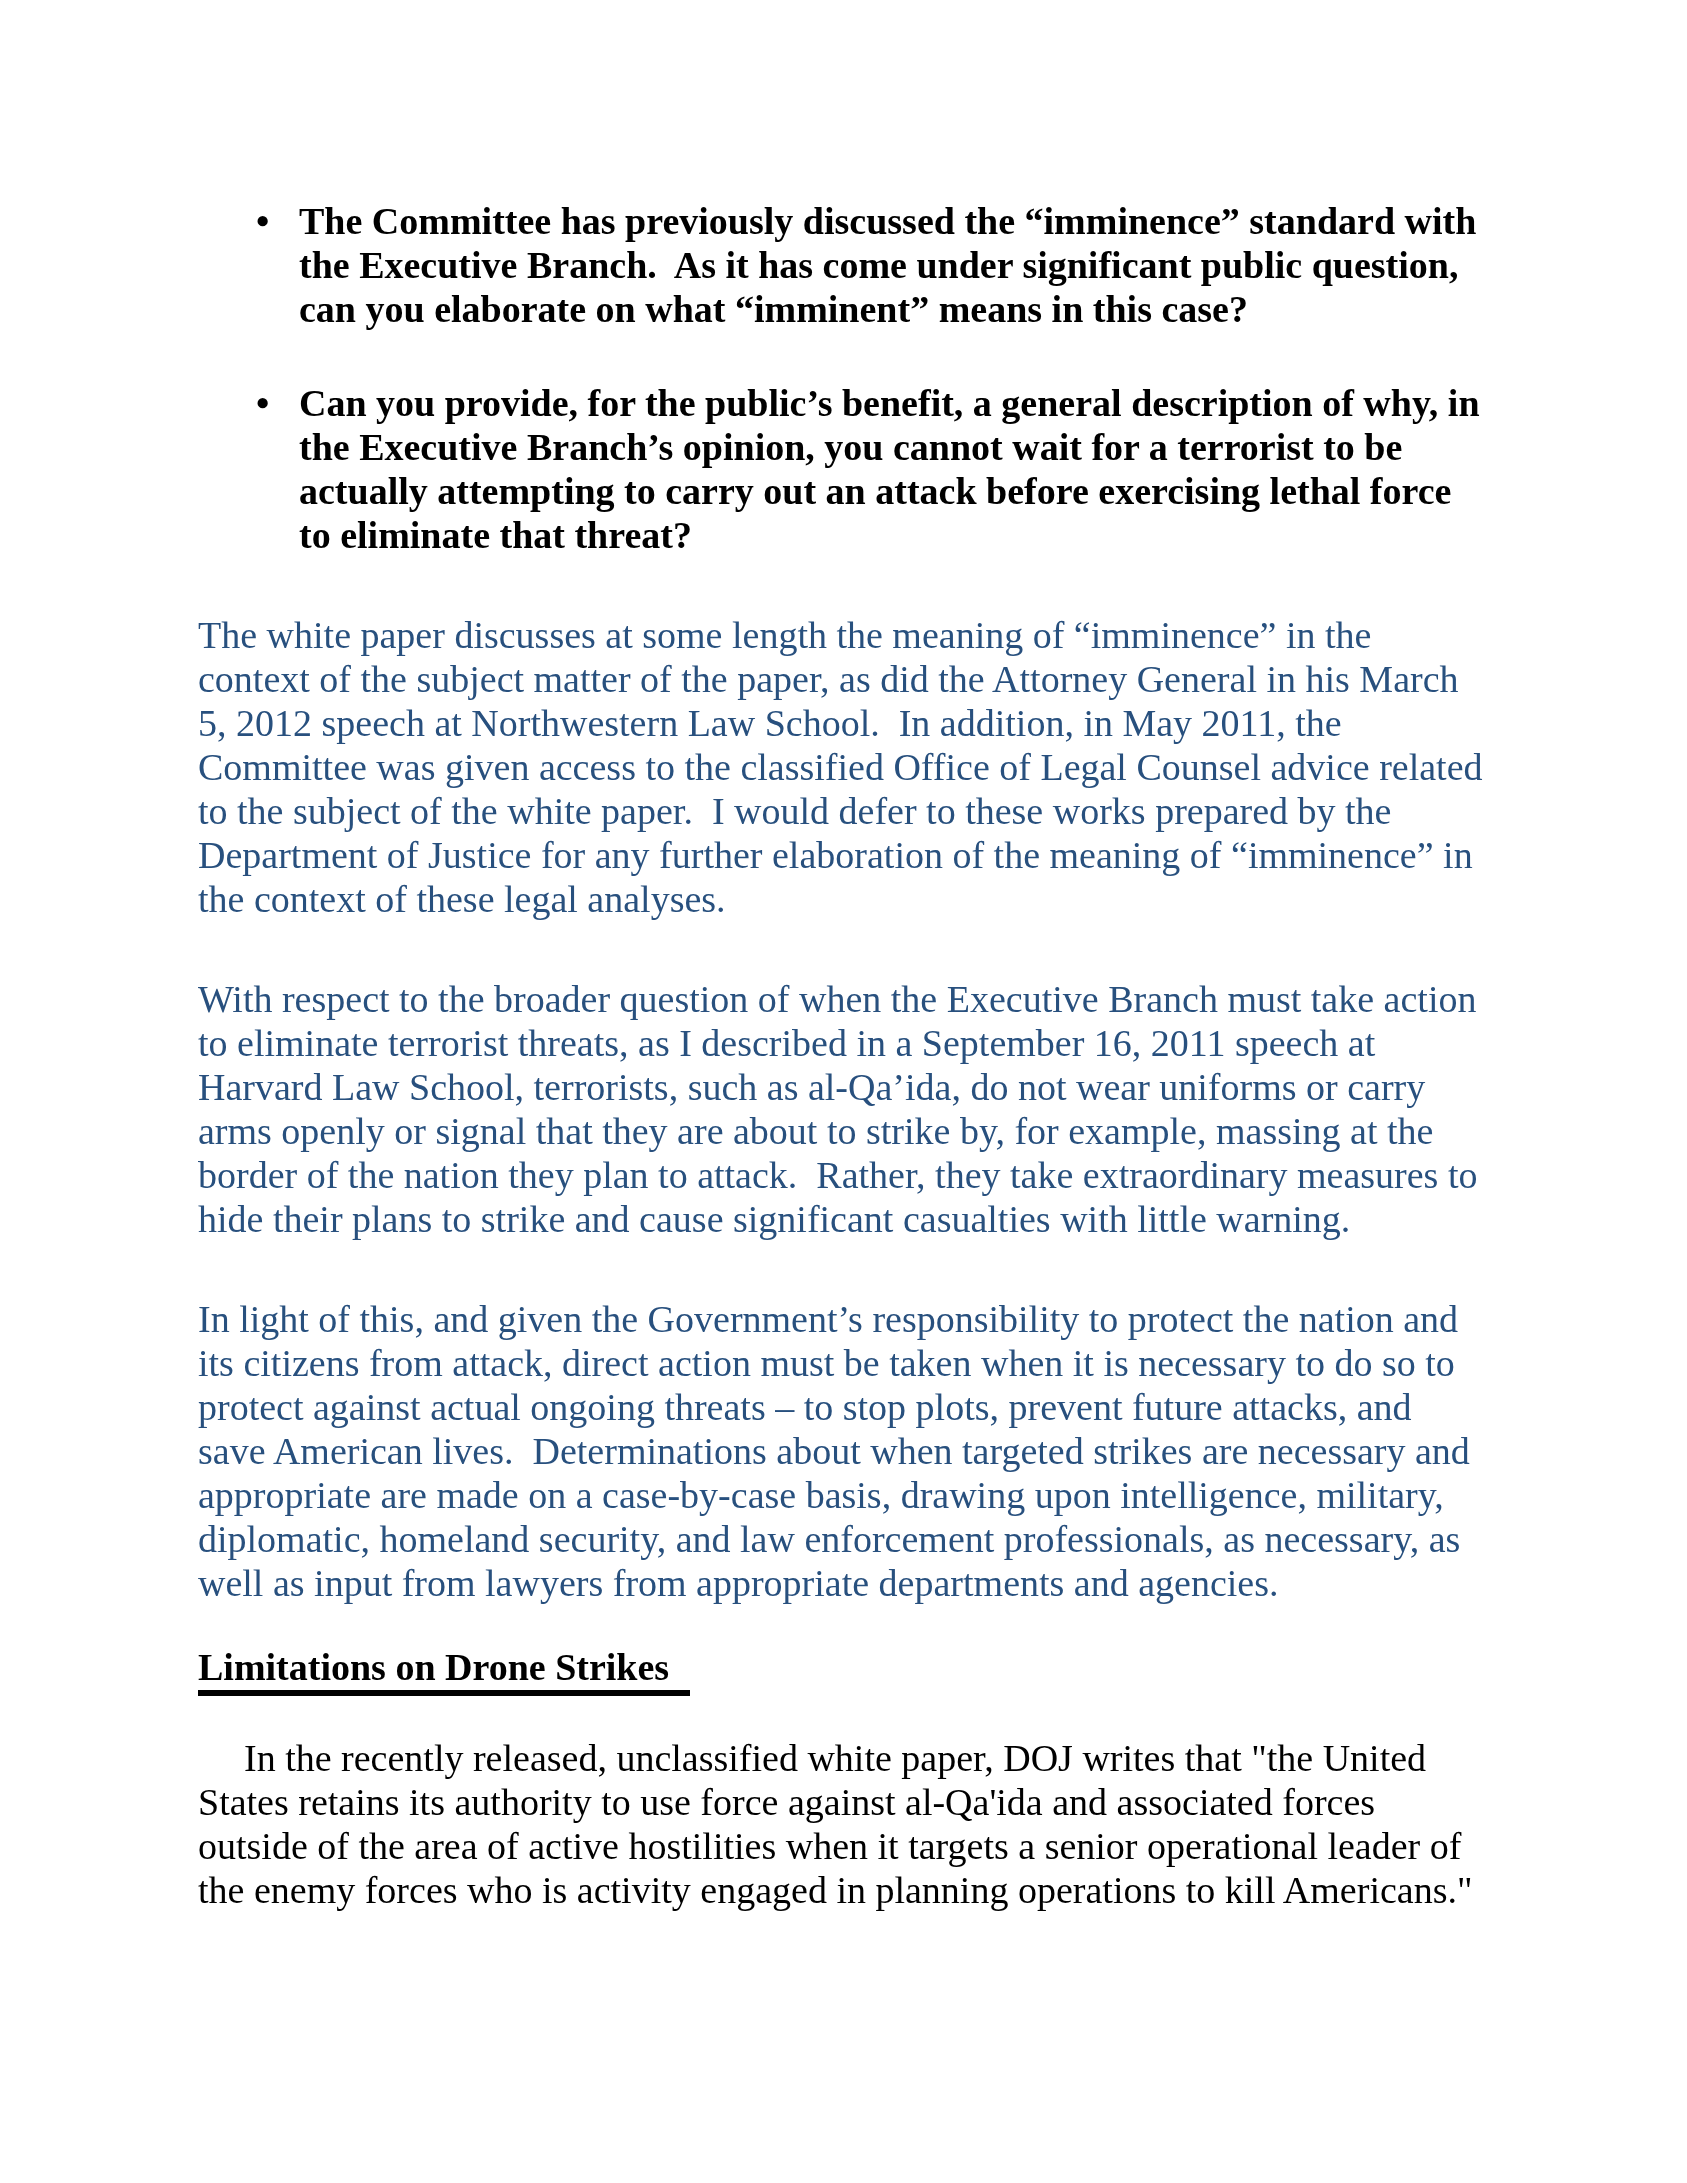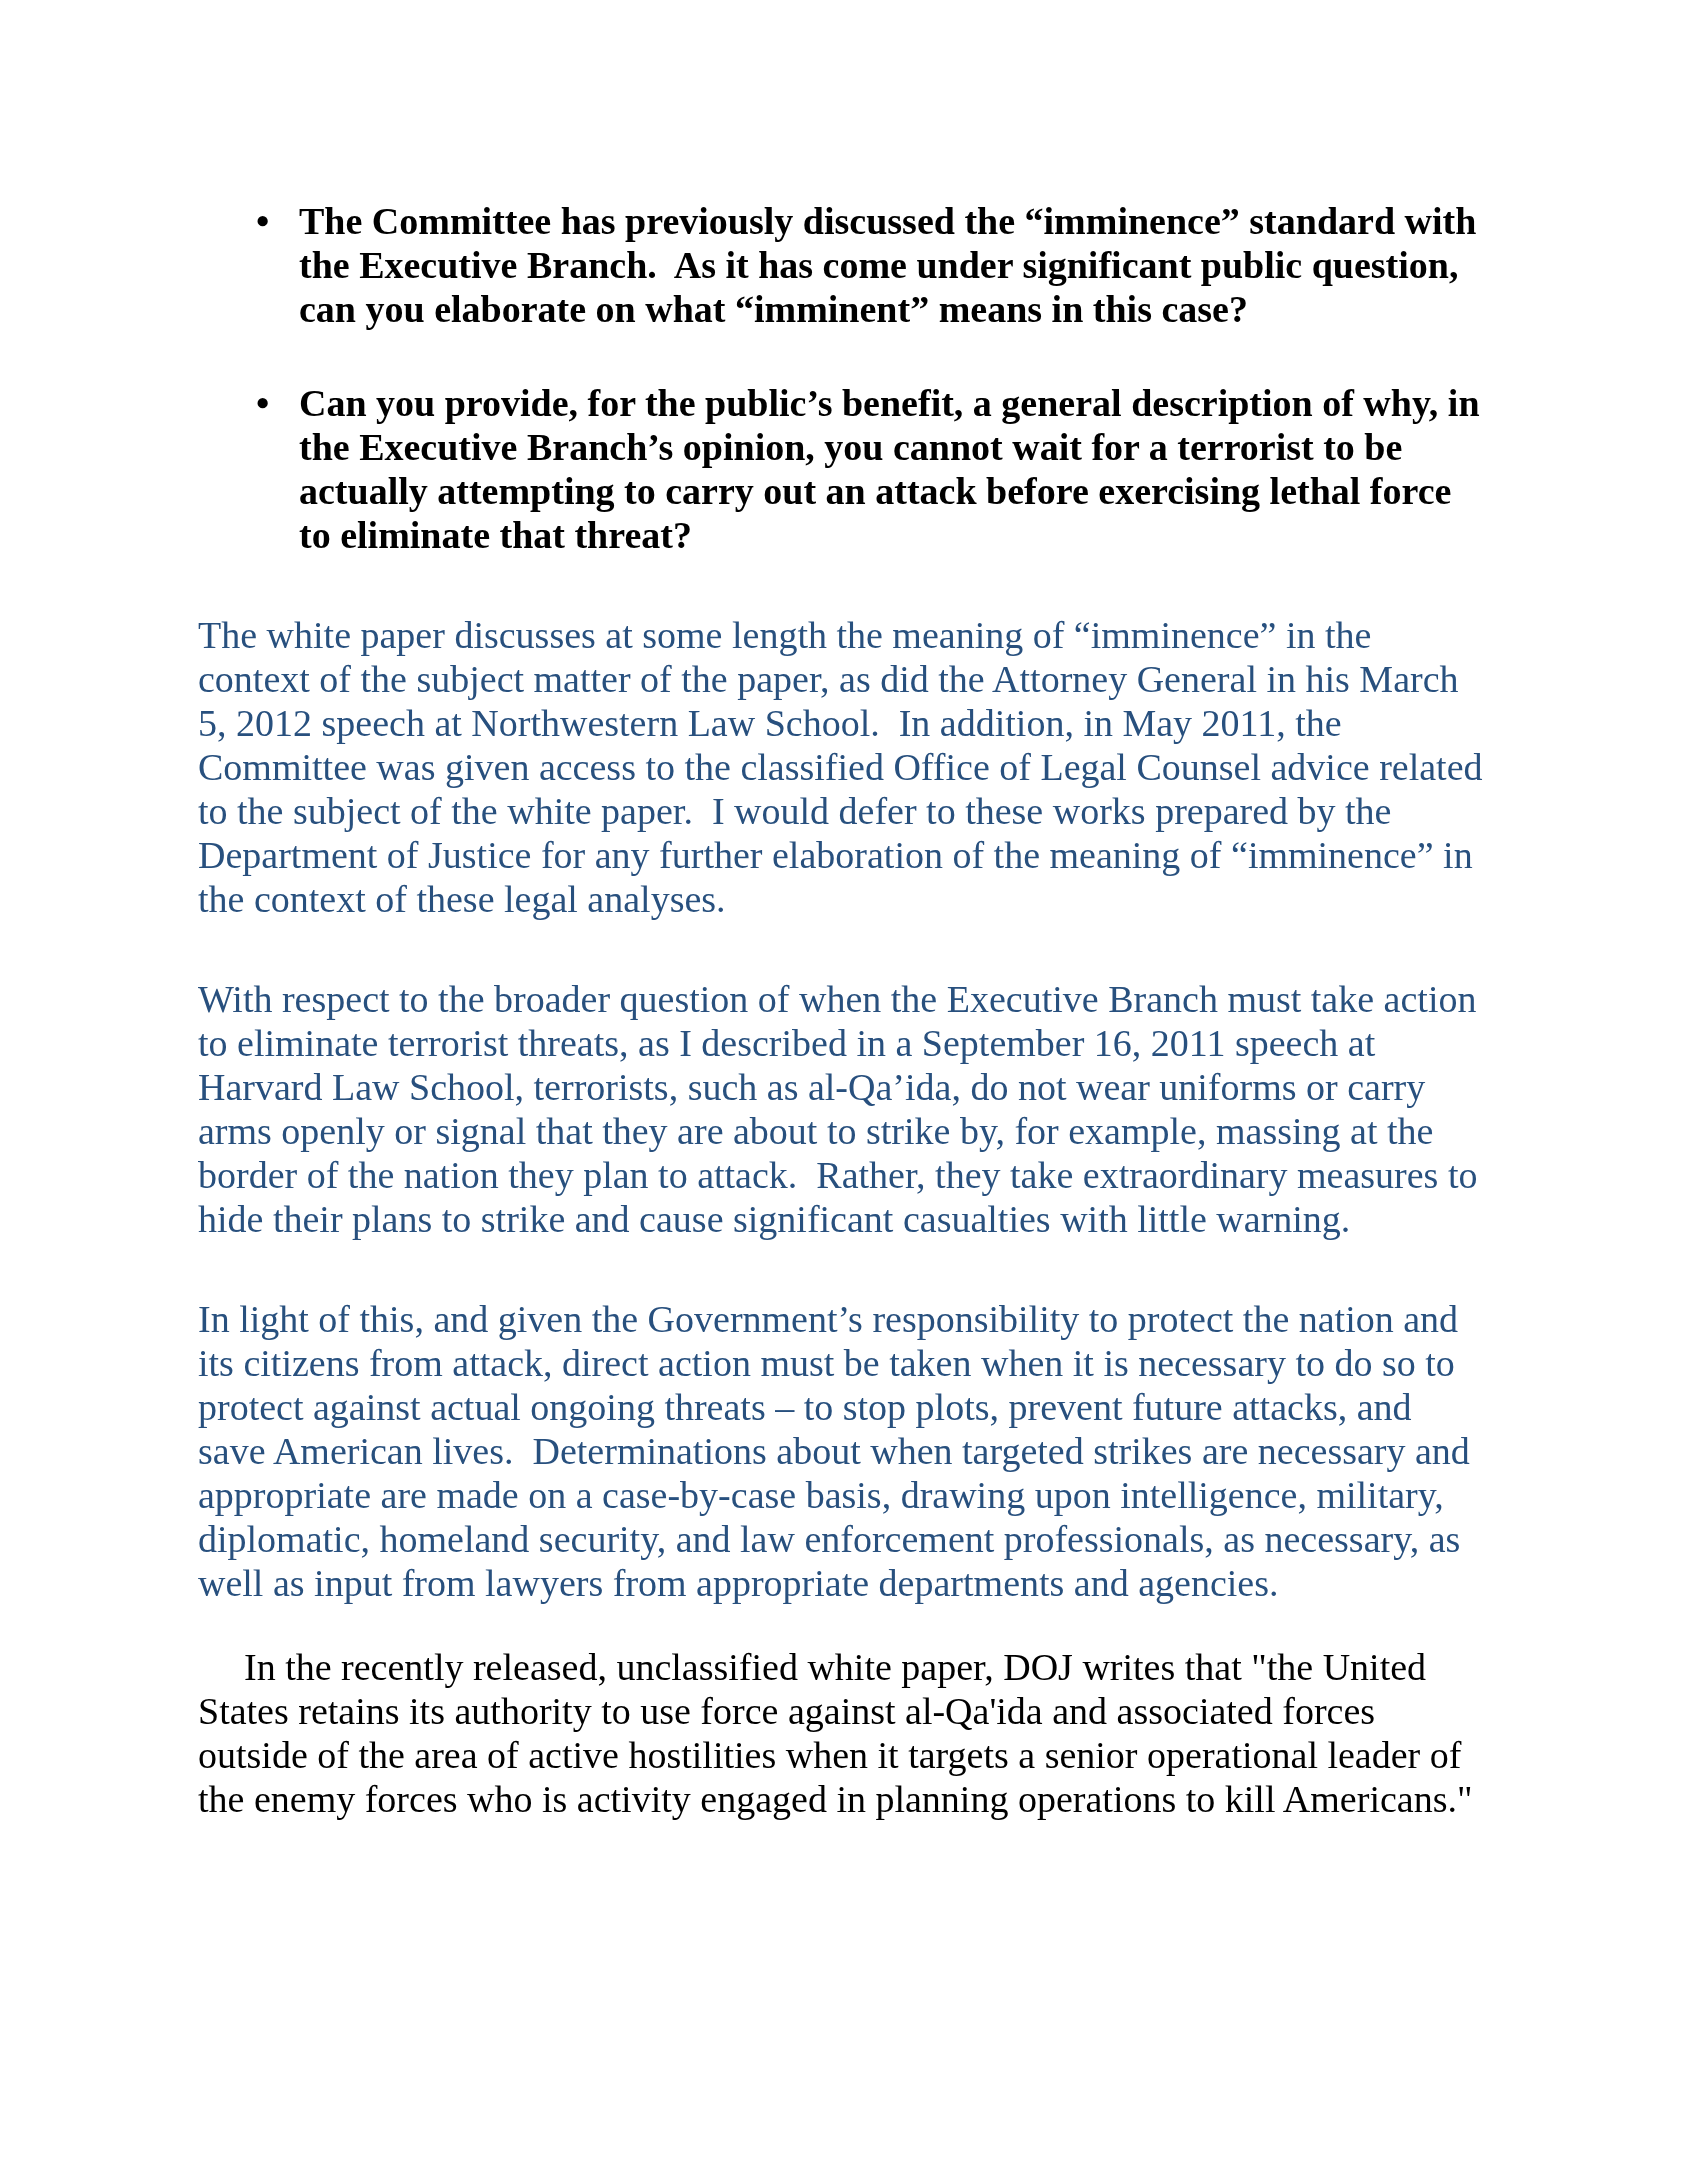--- a/index.html
+++ b/index.html
@@ -85,17 +85,20 @@
       <span class="li-text">Can you provide, for the public’s benefit, a general description of why, in the Executive Branch’s opinion, you cannot wait for a terrorist to be actually attempting to carry out an attack before exercising lethal force to eliminate that threat?</span>
     </li>
   </ul>
 
   <p class="para" style="color: rgb(40, 80, 126);">The white paper discusses at some length the meaning of “imminence” in the context of the subject matter of the paper, as did the Attorney General in his March 5, 2012 speech at Northwestern Law School.  In addition, in May 2011, the Committee was given access to the classified Office of Legal Counsel advice related to the subject of the white paper.  I would defer to these works prepared by the Department of Justice for any further elaboration of the meaning of “imminence” in the context of these legal analyses.</p>
 
   <p class="para" style="color: rgb(40, 80, 126);">With respect to the broader question of when the Executive Branch must take action to eliminate terrorist threats, as I described in a September 16, 2011 speech at Harvard Law School, terrorists, such as al-Qa’ida, do not wear uniforms or carry arms openly or signal that they are about to strike by, for example, massing at the border of the nation they plan to attack.  Rather, they take extraordinary measures to hide their plans to strike and cause significant casualties with little warning.</p>
 
   <p class="para" style="color: rgb(40, 80, 126);">In light of this, and given the Government’s responsibility to protect the nation and its citizens from attack, direct action must be taken when it is necessary to do so to protect against actual ongoing threats – to stop plots, prevent future attacks, and save American lives.  Determinations about when targeted strikes are necessary and appropriate are made on a case-by-case basis, drawing upon intelligence, military, diplomatic, homeland security, and law enforcement professionals, as necessary, as well as input from lawyers from appropriate departments and agencies.</p>
 
+  <h2 class="section-heading">
+    <span class="underlined">Limitations on Drone Strikes</span>
+  </h2>
 
   <p class="para first-line-indent closing" style="color: rgb(0, 0, 0);">In the recently released, unclassified white paper, DOJ writes that "the United States retains its authority to use force against al-Qa'ida and associated forces outside of the area of active hostilities when it targets a senior operational leader of the enemy forces who is activity engaged in planning operations to kill Americans."</p>
 
 </div>
 
 
 </body></html>

